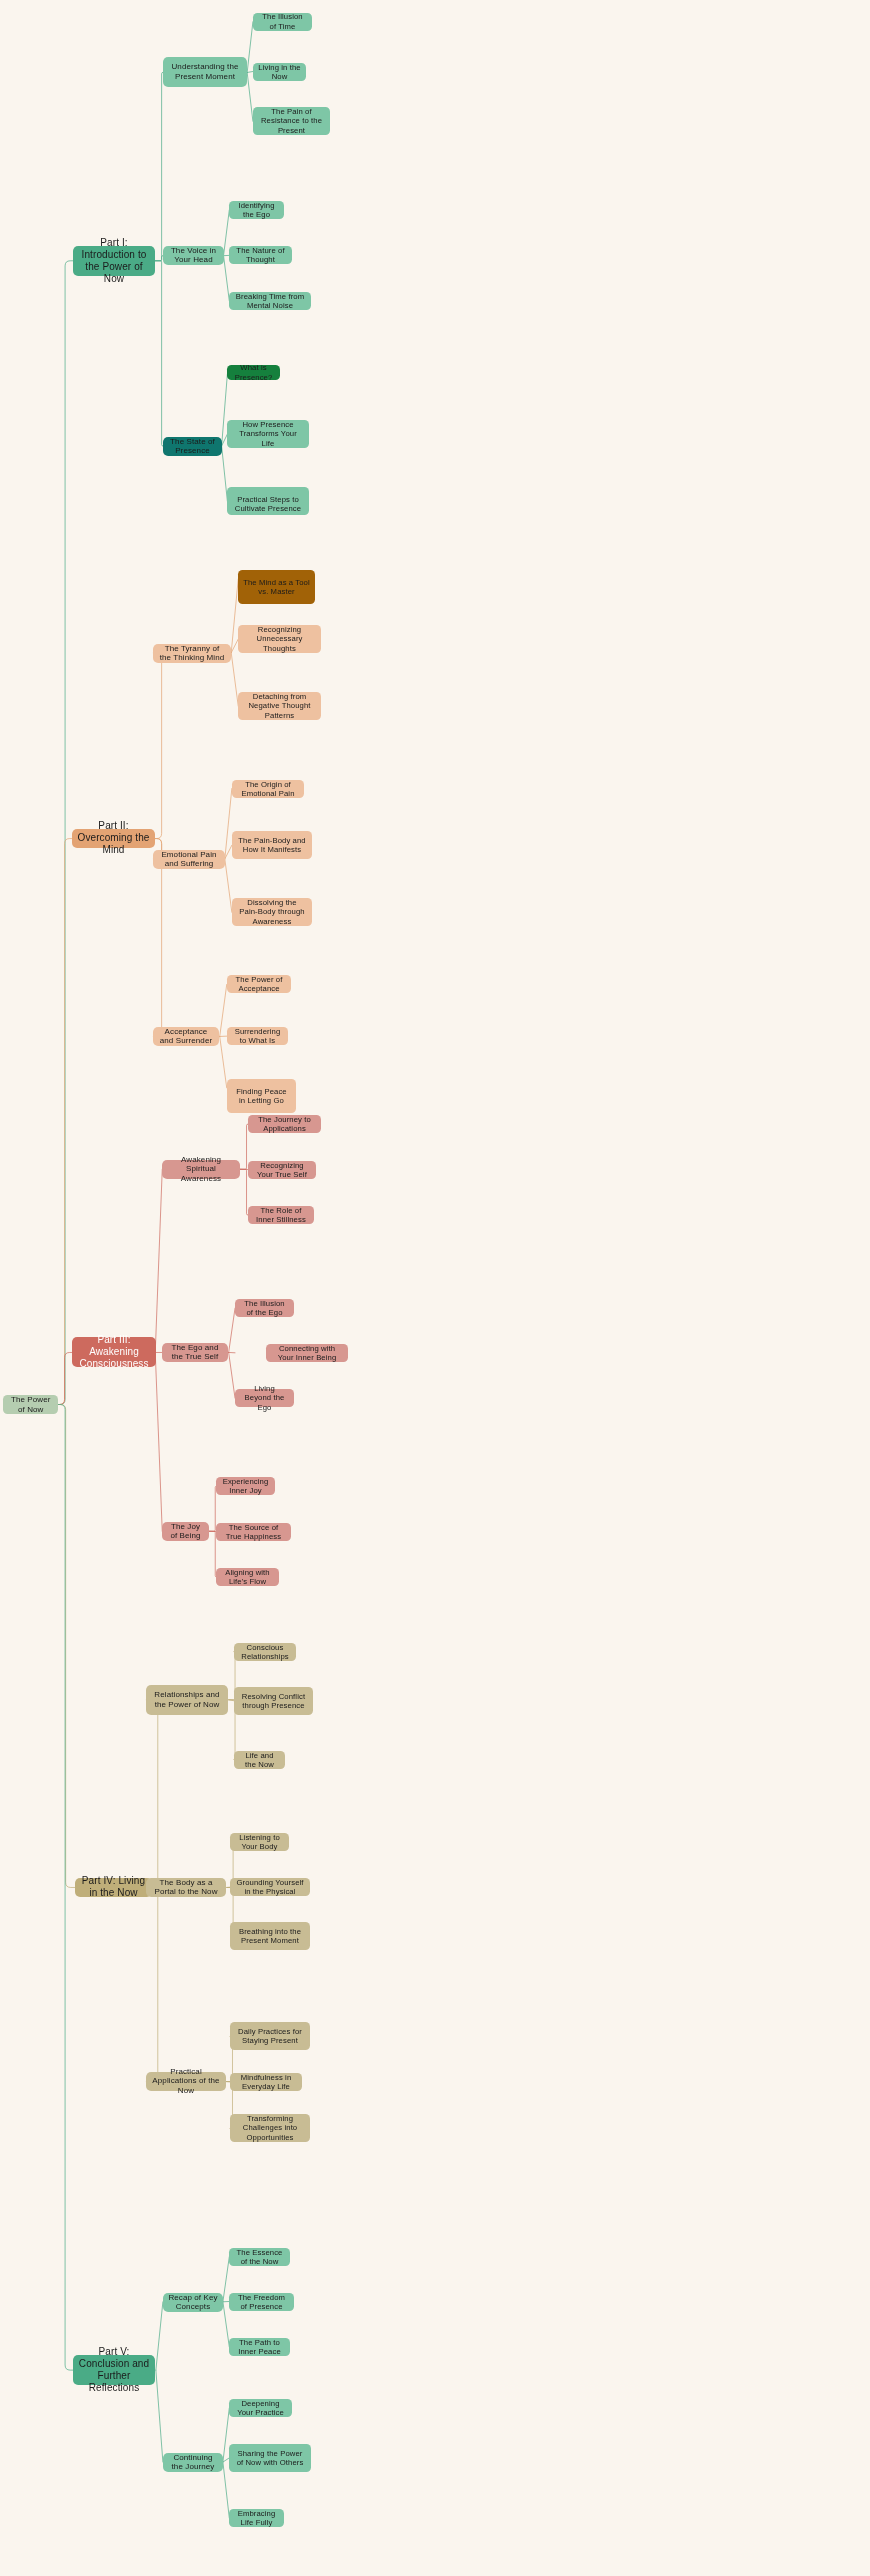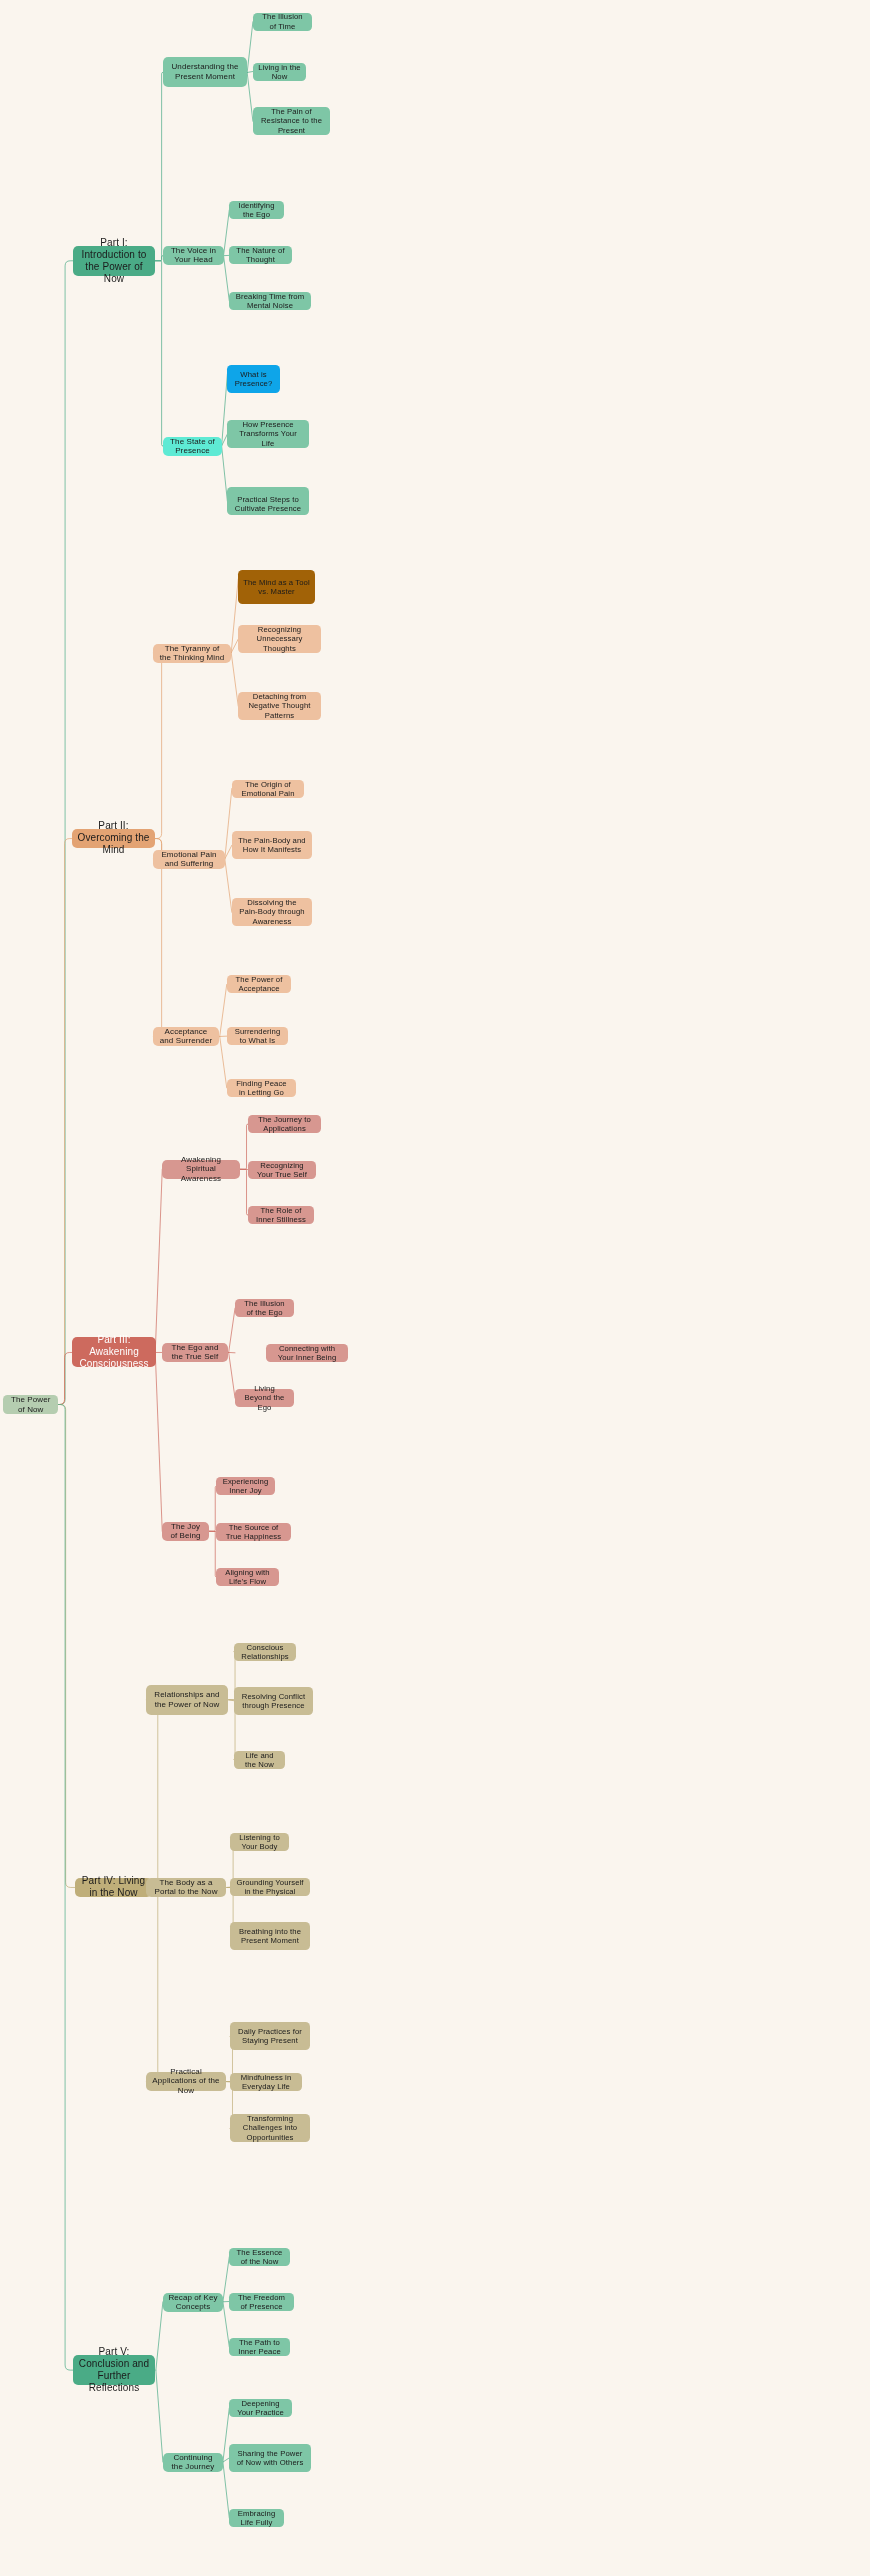--- a/index.html
+++ b/index.html
@@ -134,24 +134,24 @@
     </div>
     <div class="node lv3" style="left: 229px; top: 201px; width: 55px; height: 18px; background: rgb(126, 198, 166); color: rgb(27, 27, 27);">
       <span>Identifying the Ego</span>
     </div>
     <div class="node lv3" style="left: 229px; top: 246px; width: 63px; height: 18px; background: rgb(126, 198, 166); color: rgb(27, 27, 27);">
       <span>The Nature of Thought</span>
     </div>
     <div class="node lv3" style="left: 229px; top: 292px; width: 82px; height: 18px; background: rgb(126, 198, 166); color: rgb(27, 27, 27);">
       <span>Breaking Time from Mental Noise</span>
     </div>
-    <div class="node lv2" style="left: 163px; top: 437px; width: 59px; height: 18.5px; background: #5eead4; color: rgb(27, 27, 27);">
+    <div class="node lv2" style="left: 163px; top: 437px; width: 59px; height: 18.5px; background: #0f766e; color: rgb(27, 27, 27);">
       <span>The State of Presence</span>
     </div>
-    <div class="node lv3" style="left: 227px; top: 365px; width: 53px; height: 28px; background: #0ea5e9; color: rgb(27, 27, 27);">
+    <div class="node lv3" style="left: 227px; top: 365px; width: 53px; height: 15px; background: #15803d; color: rgb(27, 27, 27);">
       <span>What is Presence?</span>
     </div>
     <div class="node lv3" style="left: 227px; top: 420px; width: 82px; height: 28px; background: rgb(126, 198, 166); color: rgb(27, 27, 27);">
       <span>How Presence Transforms Your Life</span>
     </div>
     <div class="node lv3" style="left: 227px; top: 487px; width: 82px; height: 28px; background: rgb(126, 198, 166); color: rgb(27, 27, 27); align-items: flex-end;">
       <span>Practical Steps to Cultivate Presence</span>
     </div>
     <div class="node lv1" style="left: 72px; top: 829px; width: 83px; height: 18.5px; background: rgb(227, 163, 115); color: rgb(27, 27, 27);">
       <span>Part II: Overcoming the Mind</span>
@@ -182,21 +182,21 @@
     </div>
     <div class="node lv2" style="left: 153px; top: 1027px; width: 66px; height: 18.5px; background: rgb(238, 193, 160); color: rgb(27, 27, 27);">
       <span>Acceptance and Surrender</span>
     </div>
     <div class="node lv3" style="left: 227px; top: 975px; width: 64px; height: 18px; background: rgb(238, 193, 160); color: rgb(27, 27, 27);">
       <span>The Power of Acceptance</span>
     </div>
     <div class="node lv3" style="left: 227px; top: 1027px; width: 61px; height: 18px; background: rgb(238, 193, 160); color: rgb(27, 27, 27);">
       <span>Surrendering to What Is</span>
     </div>
-    <div class="node lv3" style="left: 227px; top: 1079px; width: 69px; height: 18px; background: rgb(238, 193, 160); color: rgb(27, 27, 27);">
+    <div class="node lv3" style="left: 227px; top: 1079px; width: 69px; height: 34px; background: rgb(238, 193, 160); color: rgb(27, 27, 27);">
       <span>Finding Peace in Letting Go</span>
     </div>
     <div class="node lv1 white-text" style="left: 72px; top: 1337px; width: 84px; height: 30px; background: rgb(205, 106, 94); color: rgb(255, 255, 255);">
       <span>Part III: Awakening Consciousness</span>
     </div>
     <div class="node lv2" style="left: 162px; top: 1160px; width: 78px; height: 18.5px; background: rgb(215, 151, 144); color: rgb(27, 27, 27);">
       <span>Awakening Spiritual Awareness</span>
     </div>
     <div class="node lv3" style="left: 248px; top: 1115px; width: 73px; height: 18px; background: rgb(215, 151, 144); color: rgb(27, 27, 27);">
       <span>The Journey to Applications</span>

